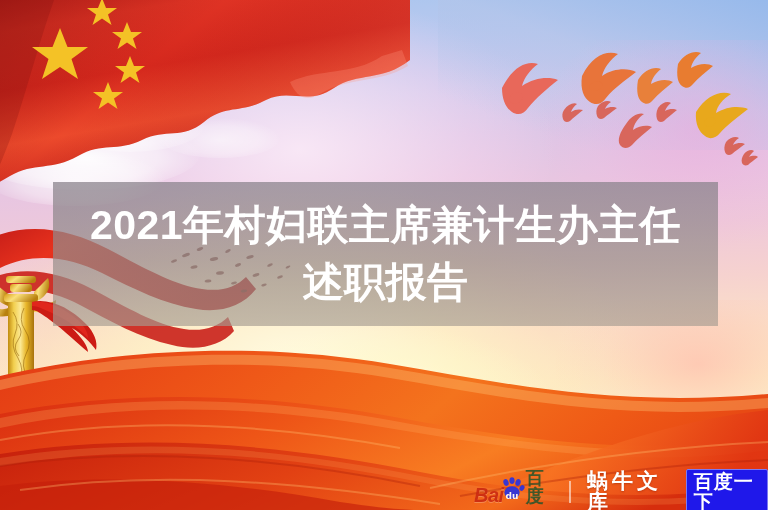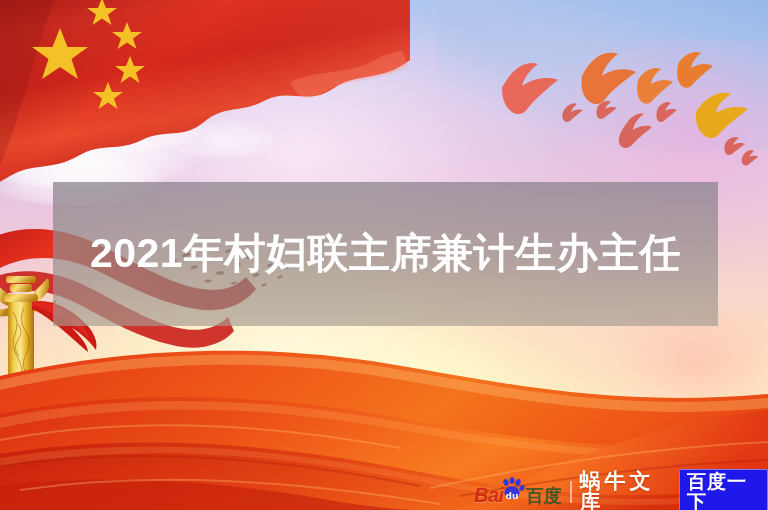--- a/index.html
+++ b/index.html
@@ -100,21 +100,21 @@
     letter-spacing:.5px;
     white-space:nowrap;
     text-align:center;
     font-family:"Liberation Sans","DejaVu Sans",sans-serif;
   }
 
   
   .watermark{
     position:absolute; left:474px; bottom:4px;
     height:28px;
-    display:flex; align-items:center; gap:0px;
+    display:flex; align-items:center; gap:8px;
   }
   
   .baidu-logo{
     position:relative;
     width:96px; height:26px;
     display:flex; align-items:flex-end;
     opacity:.92;
   }
   .baidu-bai{
     font-size:20px; font-weight:bold; font-style:italic;
@@ -407,20 +407,21 @@
       </g>
       <g stroke="rgba(170,30,10,.35)" stroke-width="2" fill="none">
         <path d="M0,176 C140,156 280,168 420,196"></path>
         <path d="M460,206 C560,188 660,174 768,170"></path>
       </g>
     </svg>
   </div>
 
   <div class="title-box">
     <div class="title-line">2021年村妇联主席兼计生办主任</div>
+    <div class="title-line">述职报告</div>
   </div>
 
   <div class="watermark">
 
     <div class="baidu-logo">
       <span class="baidu-bai">Bai</span>
       <span class="baidu-paw">
         <svg width="26" height="26" viewBox="0 0 26 26">
           <g fill="#2932e1">
             <ellipse cx="7" cy="5.5" rx="2.6" ry="3.4" transform="rotate(-18 7 5.5)"></ellipse>

